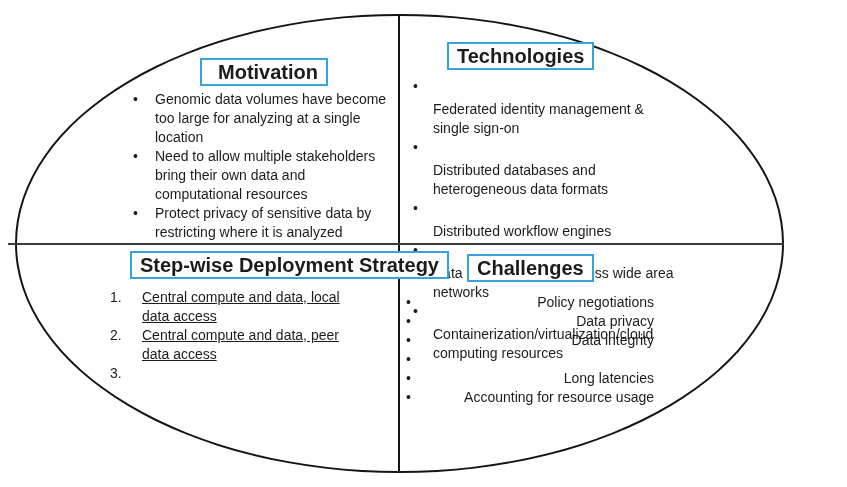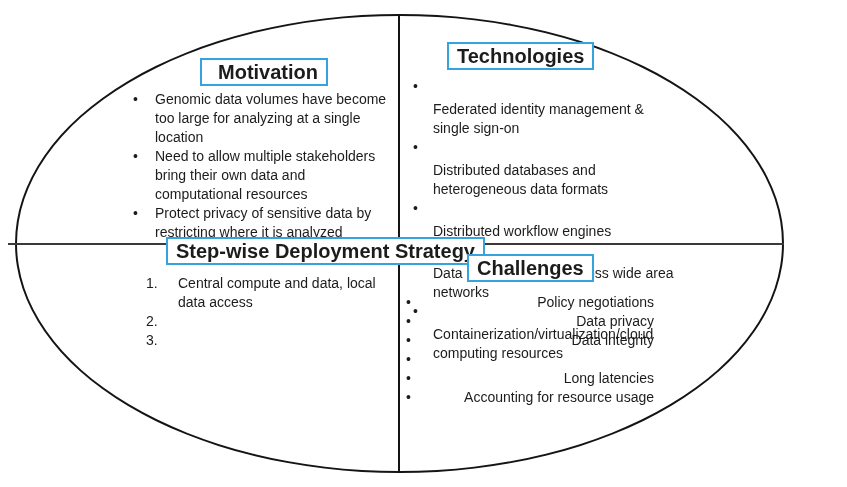--- a/index.html
+++ b/index.html
@@ -59,25 +59,25 @@
   .q-motivation .text { width: 232px; }
 
   
   .q-technologies { left: 413px; top: 42px; width: 265px; }
   .q-technologies .title-box { margin-left: 34px; }
   .q-technologies .items { margin-top: 7px; }
   .q-technologies .marker { flex-basis: 20px; }
   .q-technologies .text { width: 242px; margin-top: 23px; }
 
   
-  .q-deployment { left: 110px; top: 237px; width: 280px; margin-left: 36px; }
+  .q-deployment { left: 110px; top: 251px; width: 280px; }
   .q-deployment .title-box { margin-left: 20px; }
   .q-deployment .items { margin-top: 9px; }
   .q-deployment .marker { flex-basis: 32px; }
-  .q-deployment .text { width: 218px; }
+  .q-deployment .text { width: 218px; text-decoration: underline; }
 
   
   .q-challenges { left: 406px; top: 254px; width: 270px; }
   .q-challenges .title-box { margin-left: 61px; }
   .q-challenges .items { margin-top: 11px; }
   .q-challenges .marker { flex-basis: 20px; }
   .q-challenges .text { width: 228px; text-align: right; }
 </style>
 </head>
 <body>
@@ -133,20 +133,21 @@
 
   <section class="quadrant q-deployment">
     <div class="title-box" style="border-color: rgb(54, 163, 221);">Step-wise Deployment Strategy</div>
     <div class="items">
         <div class="item">
           <span class="marker">1.</span>
           <span class="text">Central compute and data, local data access</span>
         </div>
         <div class="item">
           <span class="marker">2.</span>
+          <span class="text">Central compute and data, peer data access</span>
         </div>
         <div class="item">
           <span class="marker">3.</span>
         </div>
       </div>
   </section>
 
   <section class="quadrant q-challenges">
     <div class="title-box" style="border-color: rgb(54, 163, 221);">Challenges</div>
     <div class="items">

